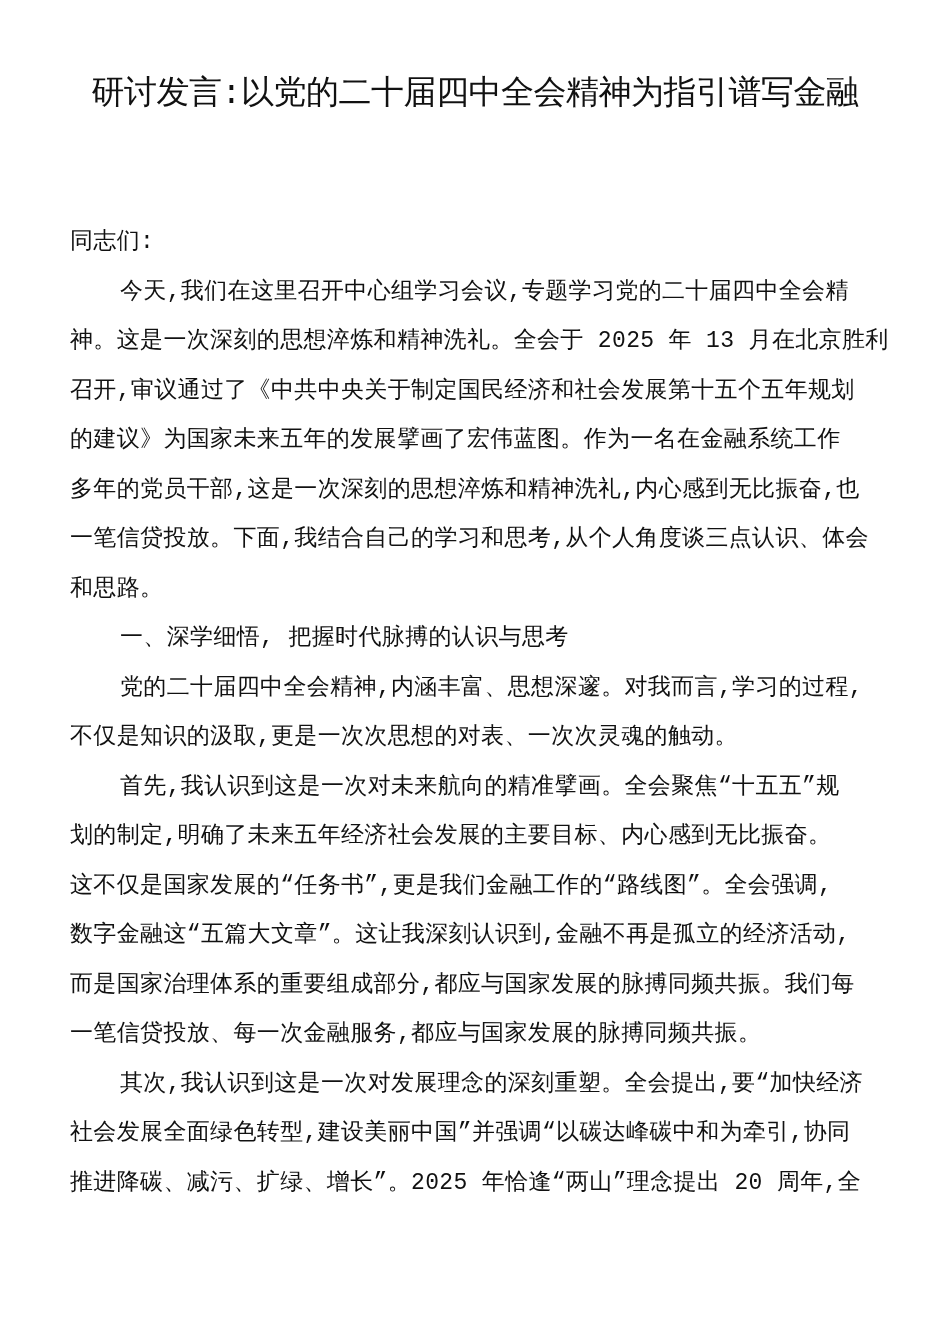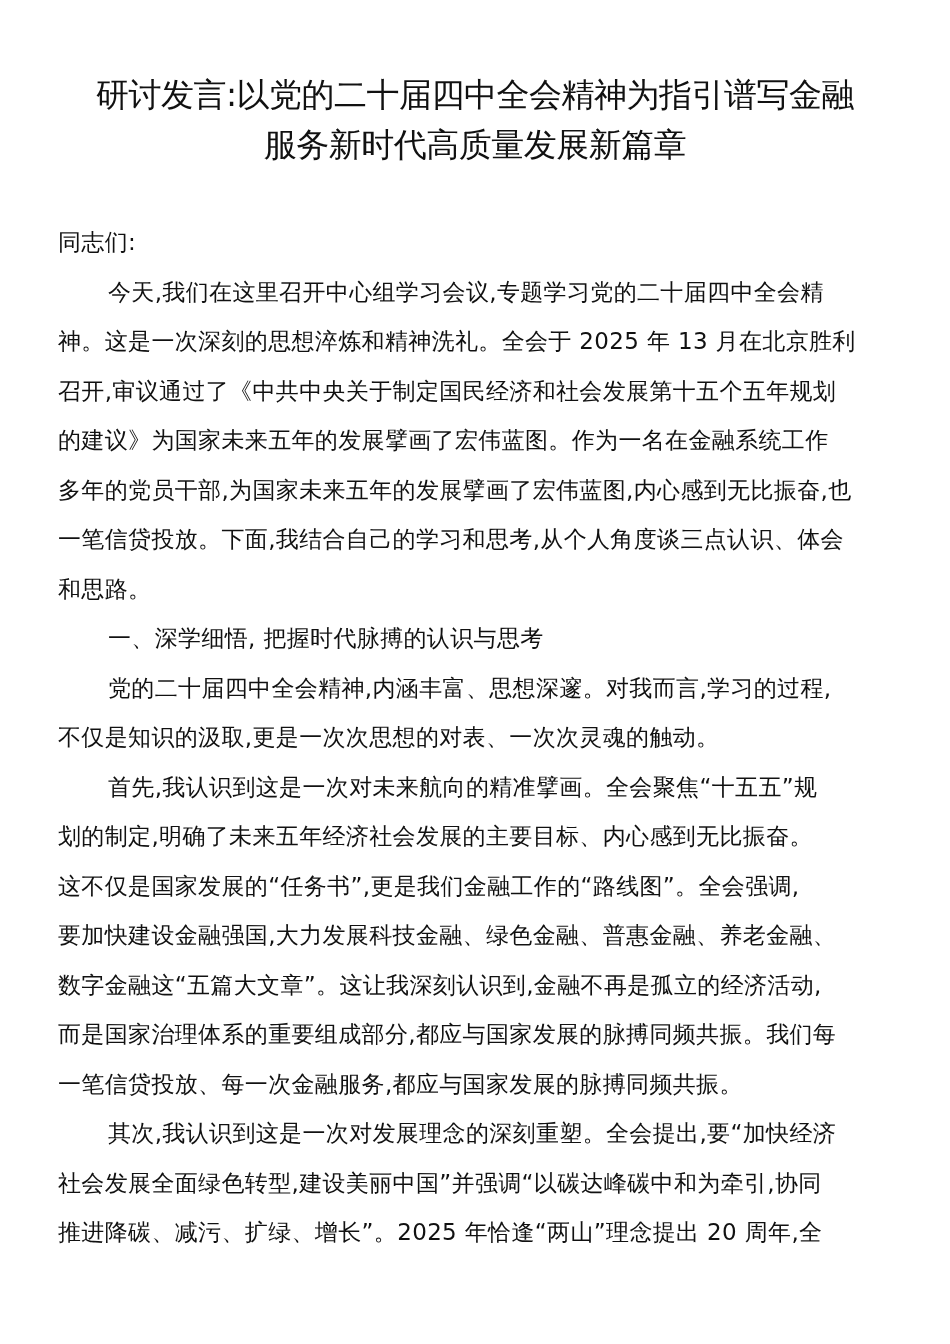--- a/index.html
+++ b/index.html
@@ -14,20 +14,21 @@
       overflow: hidden;
       font-family: "DejaVu Sans", "Liberation Sans", sans-serif;
       color: #111111;
     }
     .page {
       position: absolute;
       left: 0; top: 0;
       width: 804px;
       height: 1344px;
       background: #ffffff;
+      font-family: Liberation Mono, monospace;
     }
     .title {
       position: absolute;
       left: 40px;
       width: 870px;
       top: 70px;
       text-align: center;
       font-size: 33px;
       line-height: 50px;
       letter-spacing: -0.5px;
@@ -44,50 +45,49 @@
       width: 840px;
     }
     .line {
       display: block;
       white-space: nowrap;
       font-size: 23px;
       height: 49.5px;
       line-height: 40px;
       letter-spacing: 0.35px;
       color: #111;
+      margin-left: 12px;
     }
     .line.indent {
       padding-left: 50px;
     }
   </style>
 </head>
 <body>
 
 <div class="page">
   <div class="title">
     <span class="tline">研讨发言:以党的二十届四中全会精神为指引谱写金融</span>
-    <span class="tline">服务新时代高质量发展新篇章</span>
   </div>
 
   <div class="body-text" id="body-lines">
       <span class="line">同志们:</span>
       <span class="line indent">今天,我们在这里召开中心组学习会议,专题学习党的二十届四中全会精</span>
       <span class="line">神。这是一次深刻的思想淬炼和精神洗礼。全会于 2025 年 13 月在北京胜利</span>
       <span class="line">召开,审议通过了《中共中央关于制定国民经济和社会发展第十五个五年规划</span>
       <span class="line">的建议》为国家未来五年的发展擘画了宏伟蓝图。作为一名在金融系统工作</span>
-      <span class="line">多年的党员干部,为国家未来五年的发展擘画了宏伟蓝图,内心感到无比振奋,也</span>
+      <span class="line">多年的党员干部,这是一次深刻的思想淬炼和精神洗礼,内心感到无比振奋,也</span>
       <span class="line">一笔信贷投放。下面,我结合自己的学习和思考,从个人角度谈三点认识、体会</span>
       <span class="line">和思路。</span>
       <span class="line indent">一、深学细悟, 把握时代脉搏的认识与思考</span>
       <span class="line indent">党的二十届四中全会精神,内涵丰富、思想深邃。对我而言,学习的过程,</span>
       <span class="line">不仅是知识的汲取,更是一次次思想的对表、一次次灵魂的触动。</span>
       <span class="line indent">首先,我认识到这是一次对未来航向的精准擘画。全会聚焦“十五五”规</span>
       <span class="line">划的制定,明确了未来五年经济社会发展的主要目标、内心感到无比振奋。</span>
       <span class="line">这不仅是国家发展的“任务书”,更是我们金融工作的“路线图”。全会强调,</span>
-      <span class="line">要加快建设金融强国,大力发展科技金融、绿色金融、普惠金融、养老金融、</span>
       <span class="line">数字金融这“五篇大文章”。这让我深刻认识到,金融不再是孤立的经济活动,</span>
       <span class="line">而是国家治理体系的重要组成部分,都应与国家发展的脉搏同频共振。我们每</span>
       <span class="line">一笔信贷投放、每一次金融服务,都应与国家发展的脉搏同频共振。</span>
       <span class="line indent">其次,我认识到这是一次对发展理念的深刻重塑。全会提出,要“加快经济</span>
       <span class="line">社会发展全面绿色转型,建设美丽中国”并强调“以碳达峰碳中和为牵引,协同</span>
       <span class="line">推进降碳、减污、扩绿、增长”。2025 年恰逢“两山”理念提出 20 周年,全</span>
     </div>
 </div>
 
 </body></html>

